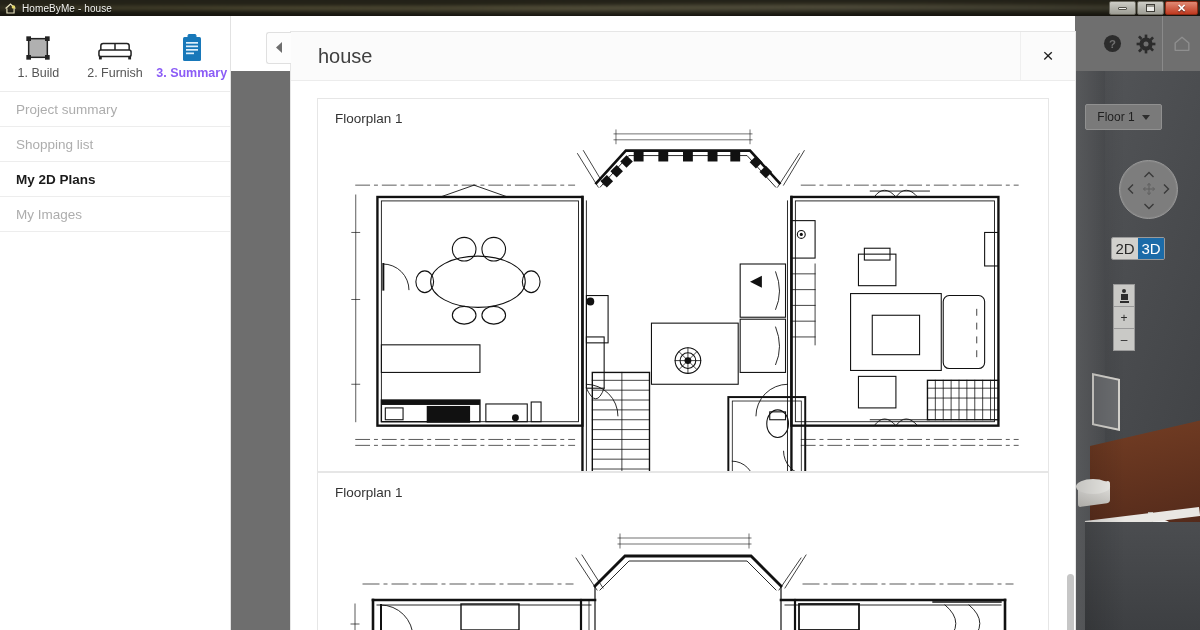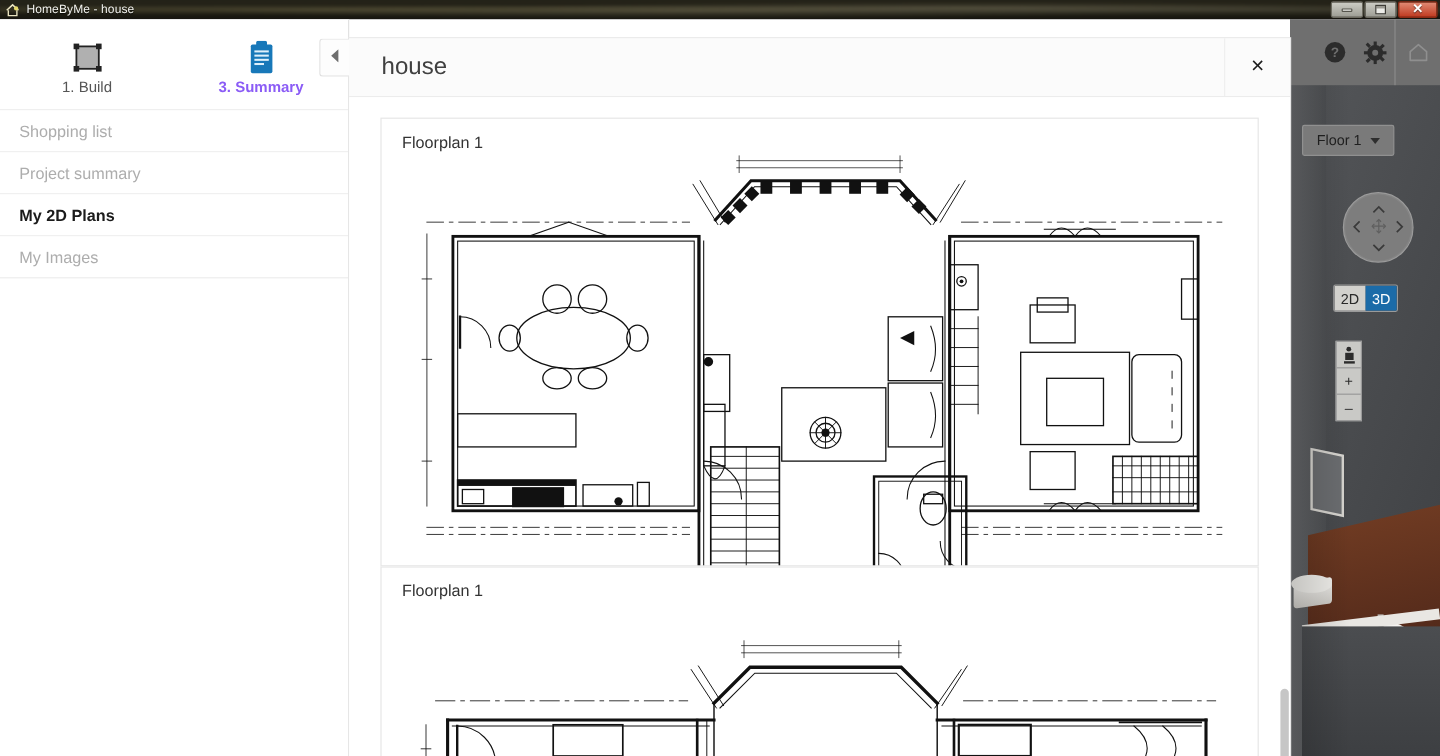--- a/index.html
+++ b/index.html
@@ -90,21 +90,21 @@
   }
   #apptopbar-white{
     position:absolute; left:0; top:0; width:1075px; height:55px; background:#fff;
   }
   .topicons{ position:absolute; right:0; top:0; height:55px; display:flex; align-items:center; }
   .ticon{ width:33px; height:55px; display:flex; align-items:center; justify-content:center; }
   .ticon.sep{ border-left:1px solid #8a8a8a; width:38px; }
 
   
   #leftpanel{
-    position:absolute; left:0; top:0; width:291px; height:614px;
+    position:absolute; left:0; top:0; width:231px; height:614px;
     background:#ffffff; border-right:1px solid #e2e2e2;
   }
   #steps{ height:76px; display:flex; align-items:center; border-bottom:1px solid #ececec; }
   .step{
     flex:1; display:flex; flex-direction:column; align-items:center; gap:4px;
     cursor:pointer; padding-top:4px;
   }
   .step .lbl{ font-size:12.5px; color:#555; }
   .step.active .lbl{ color:#8b5cf6;font-weight:bold; }
   .step .ic{ height:30px; display:flex; align-items:flex-end; }
@@ -181,21 +181,21 @@
   .chev.down{ left:50%; bottom:6px; transform:translateX(-50%); }
   .chev.left{ left:7px; top:50%; transform:translateY(-50%); }
   .chev.right{ right:7px; top:50%; transform:translateY(-50%); }
   .navcenter{ position:absolute; left:50%; top:50%; transform:translate(-50%,-50%);
     color:#6a6a6a; font-size:11px; }
   #dimtoggle{
     position:absolute; right:35px; top:166px; width:54px; height:23px;
     display:flex; border:1px solid #9a9a9a; border-radius:2px; overflow:hidden;
   }
   .dimbtn{ flex:1; display:flex; align-items:center; justify-content:center;
-    font-size:12px; color:#2a2a2a; background:#d2d1cd; cursor:pointer;text-align:right; }
+    font-size:15px; color:#2a2a2a; background:#d2d1cd; cursor:pointer;text-align:right; }
   .dimbtn.on{ background:#1b6ba8; color:#fff; }
   #zoomctl{
     position:absolute; right:65px; top:213px; width:22px; height:67px;
     background:#c9c9c6; border:1px solid #9a9a9a;
     display:flex; flex-direction:column;
   }
   .zbtn{ flex:1; display:flex; align-items:center; justify-content:center;
     font-size:12px; color:#2c2c2c; cursor:pointer; }
   .zbtn + .zbtn{ border-top:1px solid #9a9a9a; }
   .person{ width:7px; height:14px; position:relative; }
@@ -290,41 +290,53 @@
             <rect x="5" y="5" width="20" height="20" fill="#b0b0b0" stroke="#222" stroke-width="1.6"></rect>
             <rect x="2.5" y="2.5" width="5" height="5" fill="#222"></rect>
             <rect x="22.5" y="2.5" width="5" height="5" fill="#222"></rect>
             <rect x="2.5" y="22.5" width="5" height="5" fill="#222"></rect>
             <rect x="22.5" y="22.5" width="5" height="5" fill="#222"></rect>
           </svg>
         </span>
         <span class="lbl">1. Build</span>
       </div>
 
+      <div class="step">
+        <span class="ic">
+          <svg width="34" height="24" viewBox="0 0 36 24">
+            <rect x="3" y="5" width="30" height="9" rx="2.5" fill="#fff" stroke="#222" stroke-width="1.6"></rect>
+            <line x1="18" y1="5" x2="18" y2="14" stroke="#222" stroke-width="1.6"></line>
+            <rect x="1" y="12" width="34" height="7" rx="2" fill="#fff" stroke="#222" stroke-width="1.6"></rect>
+            <rect x="1" y="18.5" width="3" height="3.5" fill="#222"></rect>
+            <rect x="32" y="18.5" width="3" height="3.5" fill="#222"></rect>
+          </svg>
+        </span>
+        <span class="lbl">2. Furnish</span>
+      </div>
 
       <div class="step active">
         <span class="ic">
           <svg width="24" height="28" viewBox="0 0 24 28">
             <rect x="3" y="3" width="18" height="24" rx="1.5" fill="#1878b9"></rect>
             <rect x="8" y="0.5" width="8" height="4.5" rx="1" fill="#1878b9" stroke="#1878b9"></rect>
             <rect x="6" y="8" width="12" height="1.7" fill="#dff0fb"></rect>
             <rect x="6" y="11.5" width="12" height="1.7" fill="#dff0fb"></rect>
             <rect x="6" y="15" width="12" height="1.7" fill="#dff0fb"></rect>
             <rect x="6" y="18.5" width="8" height="1.7" fill="#dff0fb"></rect>
           </svg>
         </span>
         <span class="lbl">3. Summary</span>
       </div>
     </div>
 
     <div class="menu-item">
+      <span>Project summary</span>
+    </div>
+    <div class="menu-item">
       <span>Shopping list</span>
-    </div>
-    <div class="menu-item">
-      <span>Project summary</span>
     </div>
     <div class="menu-item active">
       <span>My 2D Plans</span>
     </div>
     <div class="menu-item">
       <span>My Images</span>
     </div>
   </div>
 
   <div id="collapse-btn">

